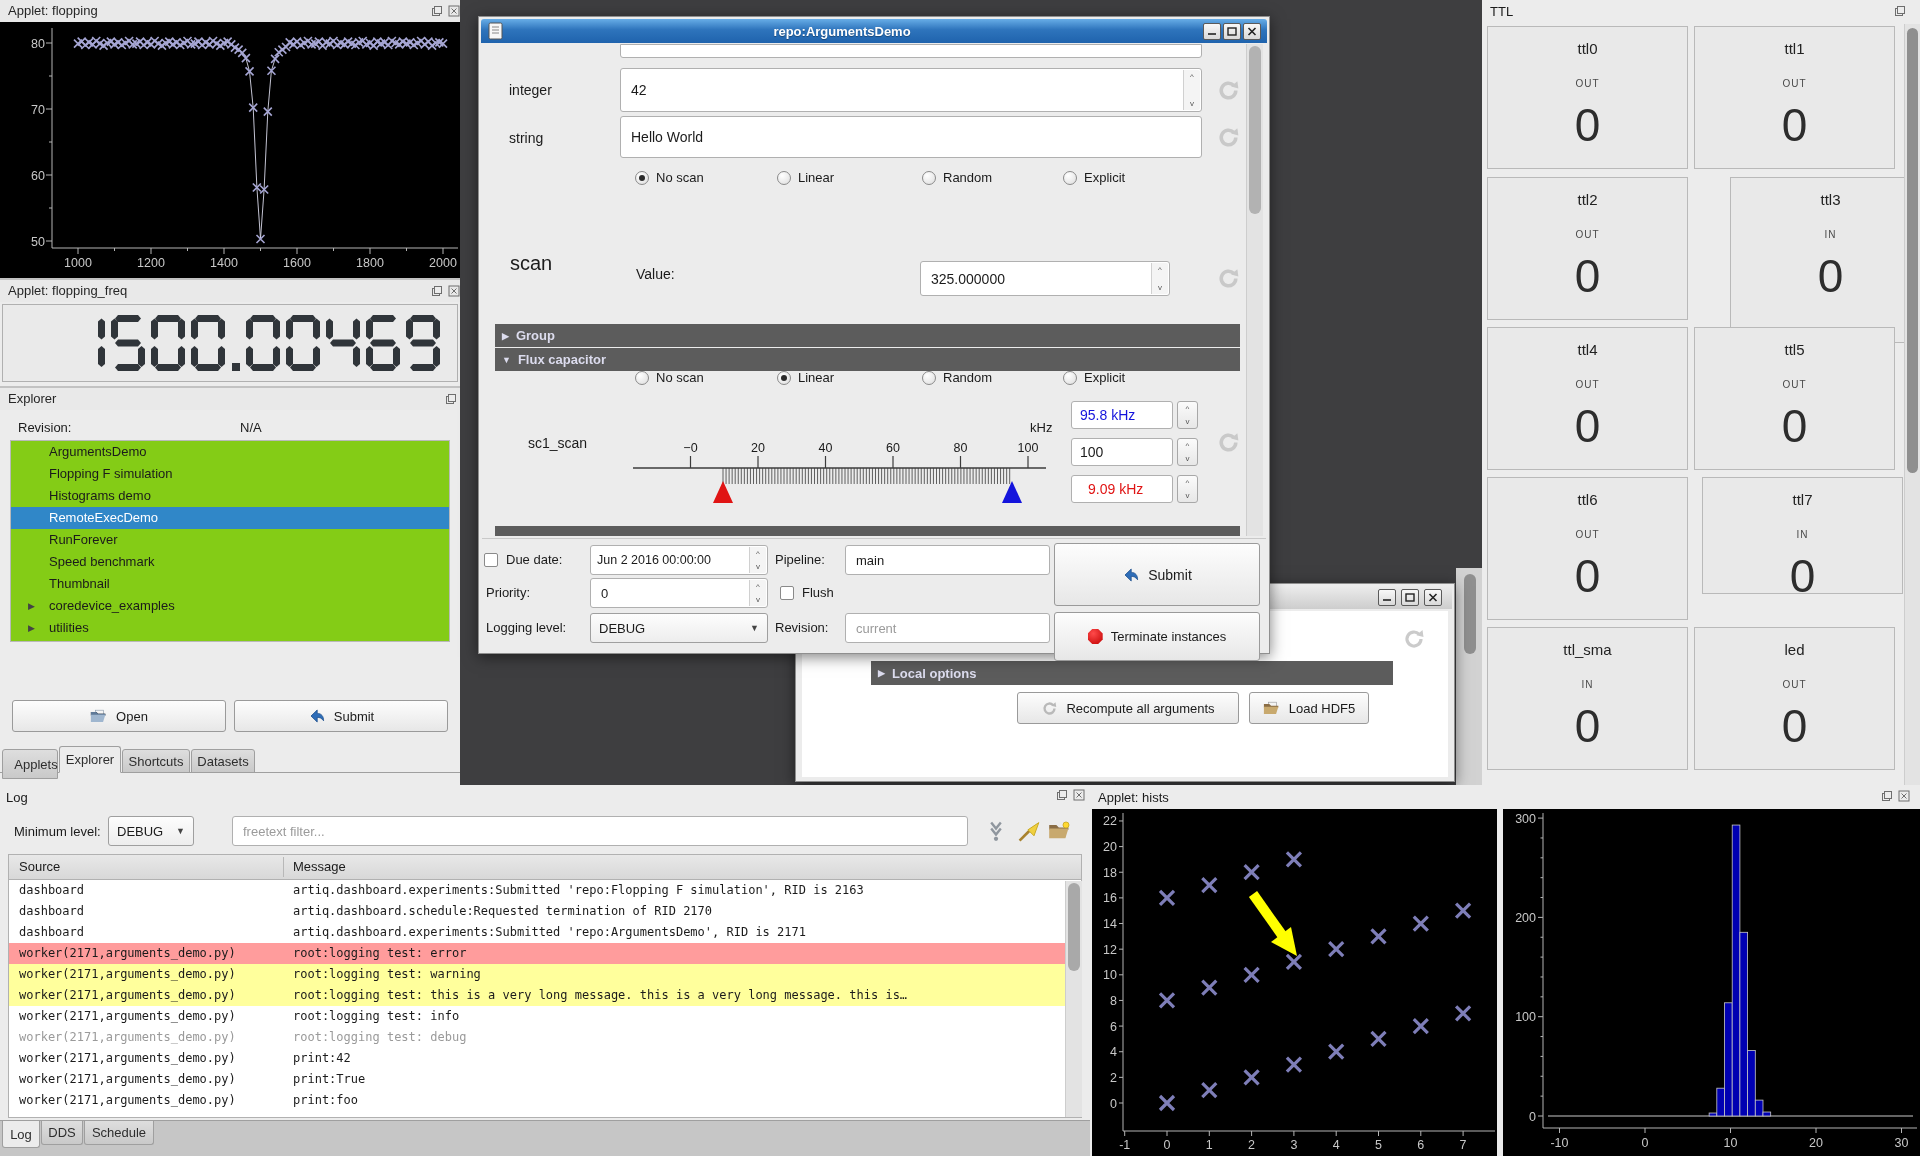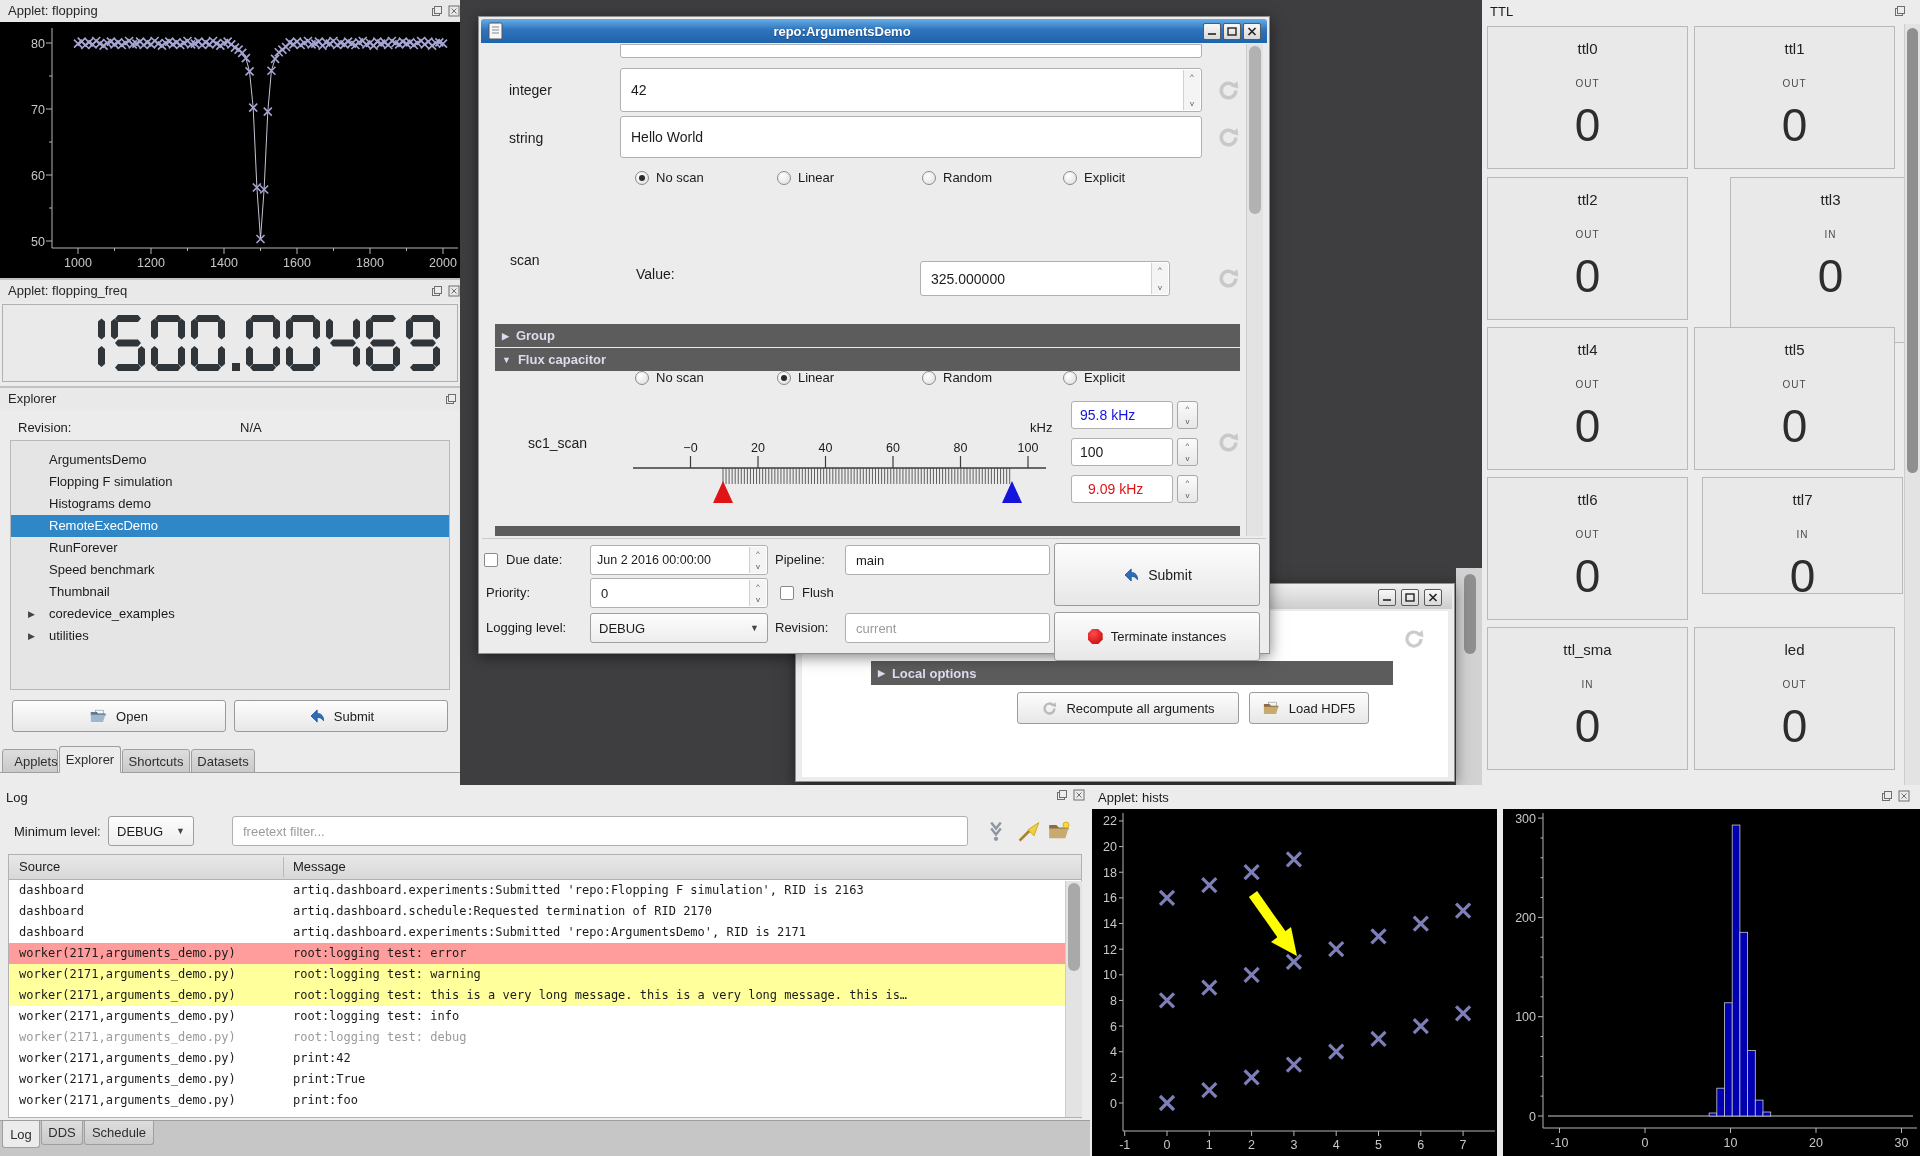--- a/index.html
+++ b/index.html
@@ -296,21 +296,21 @@
 <div class="dockicons" style="left:445px;top:393px">
   <span class="icon-float">
       <svg width="12" height="12" viewBox="0 0 12 12">
         <rect x="1.5" y="3.5" width="7" height="7" fill="none" stroke="#6e6e6e"></rect>
         <rect x="3.5" y="1.5" width="7" height="7" fill="#ececec" stroke="#6e6e6e"></rect>
       </svg>
     </span>
 </div>
 <div class="label" style="left:18px;top:420px">Revision:</div>
 <div class="label" style="left:240px;top:420px">N/A</div>
-<div class="abs" id="explorer-list" style="left:10px;top:440px;width:440px;height:250px;background:#e5e5e5;border:1px solid #b9b9b9;box-sizing:border-box;padding-top:8px;overflow:hidden">
+<div class="abs" id="explorer-list" style="left:10px;top:440px;width:440px;height:202px;background:#84cc16;border:1px solid #b9b9b9;box-sizing:border-box;overflow:hidden">
     <div class="listitem"><span>ArgumentsDemo</span></div>
     <div class="listitem"><span>Flopping F simulation</span></div>
     <div class="listitem"><span>Histograms demo</span></div>
     <div class="listitem selected"><span>RemoteExecDemo</span></div>
     <div class="listitem"><span>RunForever</span></div>
     <div class="listitem"><span>Speed benchmark</span></div>
     <div class="listitem"><span>Thumbnail</span></div>
     <div class="listitem"><span class="tri">▶</span><span>coredevice_examples</span></div>
     <div class="listitem"><span class="tri">▶</span><span>utilities</span></div>
   </div>
@@ -328,21 +328,21 @@
 <div class="btn" id="explorer-submit-btn" style="left:234px;top:700px;width:214px;height:32px">
   <span class="ic">
       <svg width="18" height="18" viewBox="0 0 18 18">
         <path d="M3 9 L9.2 3 L9.2 6.4 C13.4 6.4 15.6 9.2 15.6 13.8 C13.4 10.8 11.6 10.4 9.2 10.4 L9.2 15 Z" fill="#2e6db8" stroke="#1d4f8d" stroke-width="0.8"></path>
       </svg>
     </span>
   <span>Submit</span>
 </div>
 <div class="sep" style="left:0;top:772px;width:460px;height:1px;background:#9f9f9f"></div>
 <div id="explorer-tabs">
-    <div class="tab" style="left: 2px; width: 56px; border-radius: 3px 3px 0px 0px; top: 749px; height: 24px; padding-left: 12px;">Applets</div>
+    <div class="tab" style="left: 2px; width: 56px; border-radius: 3px 3px 0px 0px; top: 749px; height: 30px; padding-left: 12px;">Applets</div>
     <div class="tab active" style="left: 59px; top: 746px; width: 62px; height: 27px; border-radius: 3px 3px 0px 0px; border-bottom: 1px solid rgb(236, 236, 236);">Explorer</div>
     <div class="tab" style="left: 122px; width: 68px; border-radius: 3px 3px 0px 0px; top: 749px; height: 24px;">Shortcuts</div>
     <div class="tab" style="left: 191px; width: 64px; border-radius: 3px 3px 0px 0px; top: 749px; height: 24px;">Datasets</div>
   </div>
 
 <div class="dockbg" style="left:1482px;top:0;width:438px;height:785px"></div>
 <div class="label" style="left:1490px;top:4px">TTL</div>
 <div class="dockicons" style="left:1894px;top:5px">
   <span class="icon-float">
       <svg width="12" height="12" viewBox="0 0 12 12">
@@ -518,21 +518,21 @@
     <div class="radio sel" style="left: 635px; top: 171px;"></div>
     <div class="label" style="left: 656px; top: 170px;">No scan</div>
     <div class="radio" style="left: 777px; top: 171px;"></div>
     <div class="label" style="left: 798px; top: 170px;">Linear</div>
     <div class="radio" style="left: 922px; top: 171px;"></div>
     <div class="label" style="left: 943px; top: 170px;">Random</div>
     <div class="radio" style="left: 1063px; top: 171px;"></div>
     <div class="label" style="left: 1084px; top: 170px;">Explicit</div>
   </div>
 
-<div class="label" style="left:510px;top:252px;font-size:14px">scan</div>
+<div class="label" style="left:510px;top:252px;font-size:20px">scan</div>
 <div class="label" style="left:636px;top:266px;font-size:14px">Value:</div>
 <div class="field" style="left:920px;top:261px;width:250px;height:35px">
   <span>325.000000</span>
   <span class="spin">
       <span>^</span>
       <span>v</span>
     </span>
 </div>
 <span class="abs ref-icon" style="left:1216px;top:266px">
     <svg width="25" height="25" viewBox="0 0 24 24">

